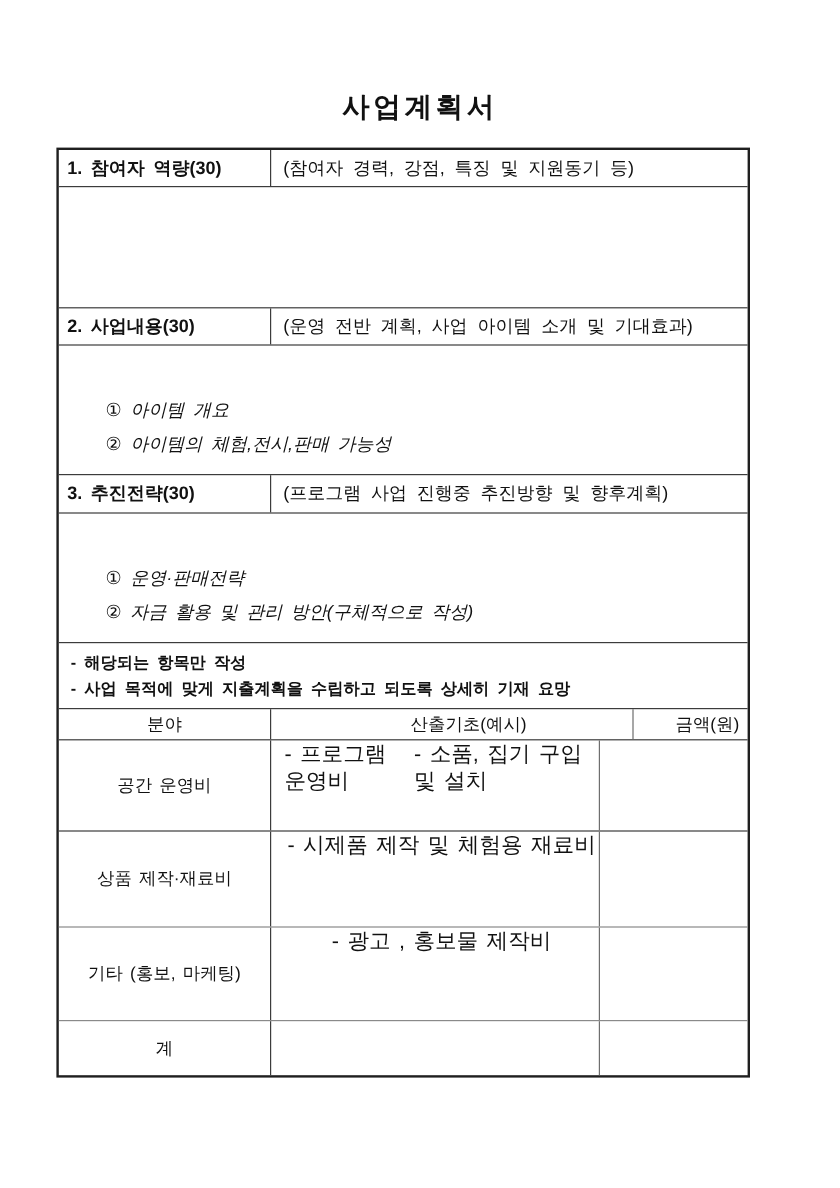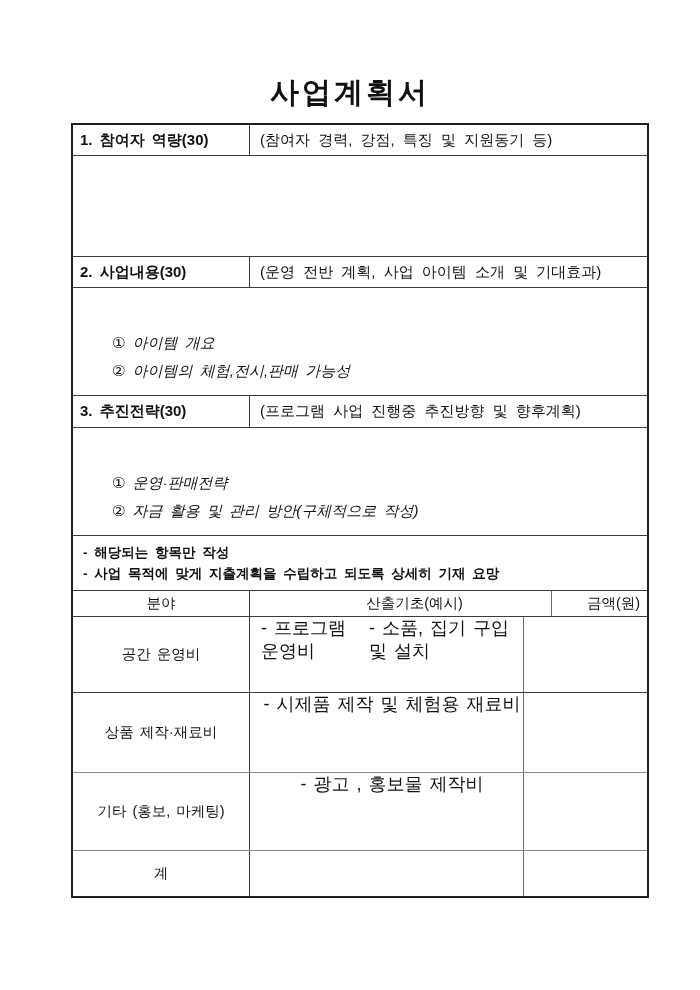--- a/index.html
+++ b/index.html
@@ -7,25 +7,25 @@
     position:relative;
     width:700px;height:990px;
     background:#ffffff;
     font-family:"Liberation Sans","DejaVu Sans",sans-serif;
     color:#111;
     overflow:hidden;
   }
   .title{
     position:absolute;top:78px;left:0;width:700px;
     text-align:center;
-    font-size:29px;font-weight:bold;letter-spacing:3px;
+    font-size:23px;font-weight:bold;letter-spacing:3px;
     margin:0;line-height:1;
   }
   .doc-table{
-    position:absolute;left:71px;top:123px;width:578px;
+    position:absolute;left:47px;top:123px;width:578px;
     border:2px solid #1f1f1f;
     box-sizing:border-box;
     display:flex;flex-direction:column;
     background:#fff;
   }
   .row{display:flex;box-sizing:border-box;border-bottom:1px solid #3c3c3c;}
   .row:last-child{border-bottom:none;}
   .cell{box-sizing:border-box;}
   .label-col{width:177px;flex:0 0 177px;border-right:1px solid #3c3c3c;}
   .mid-col{width:274px;flex:0 0 274px;border-right:1px solid #6e6e6e;}

